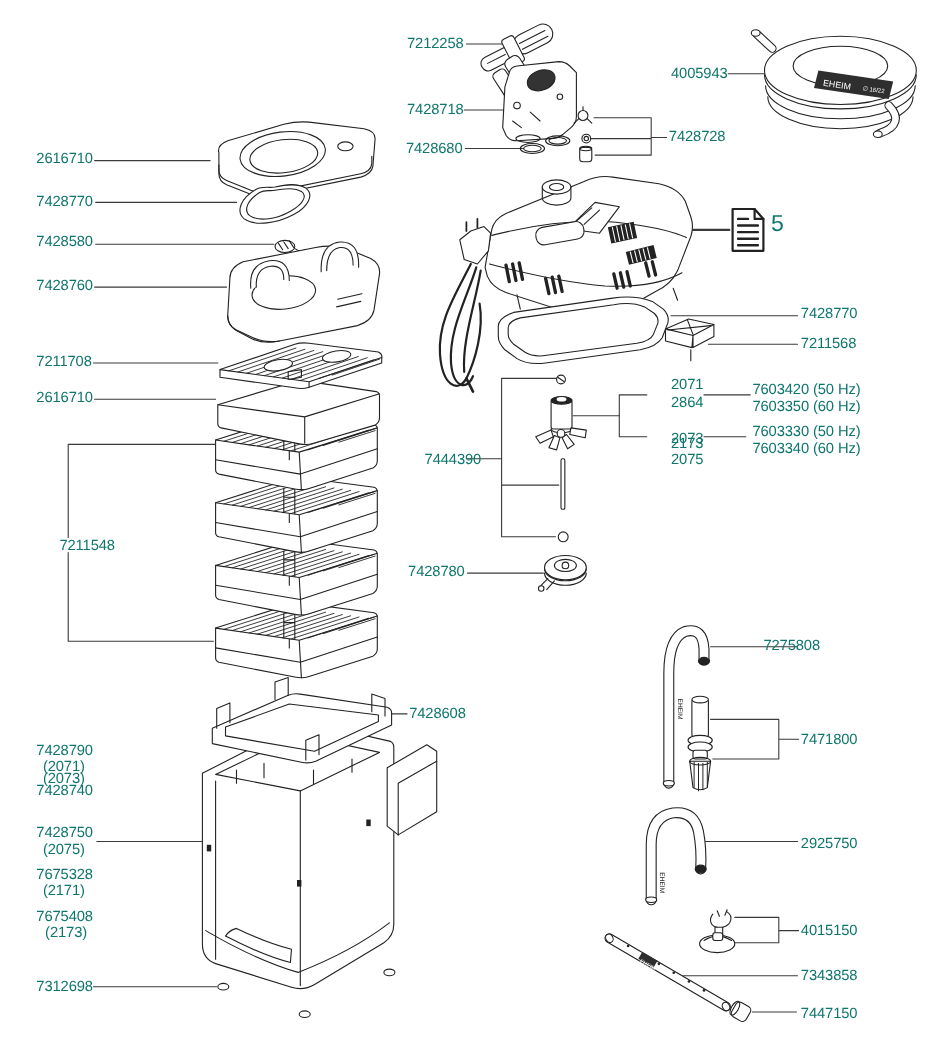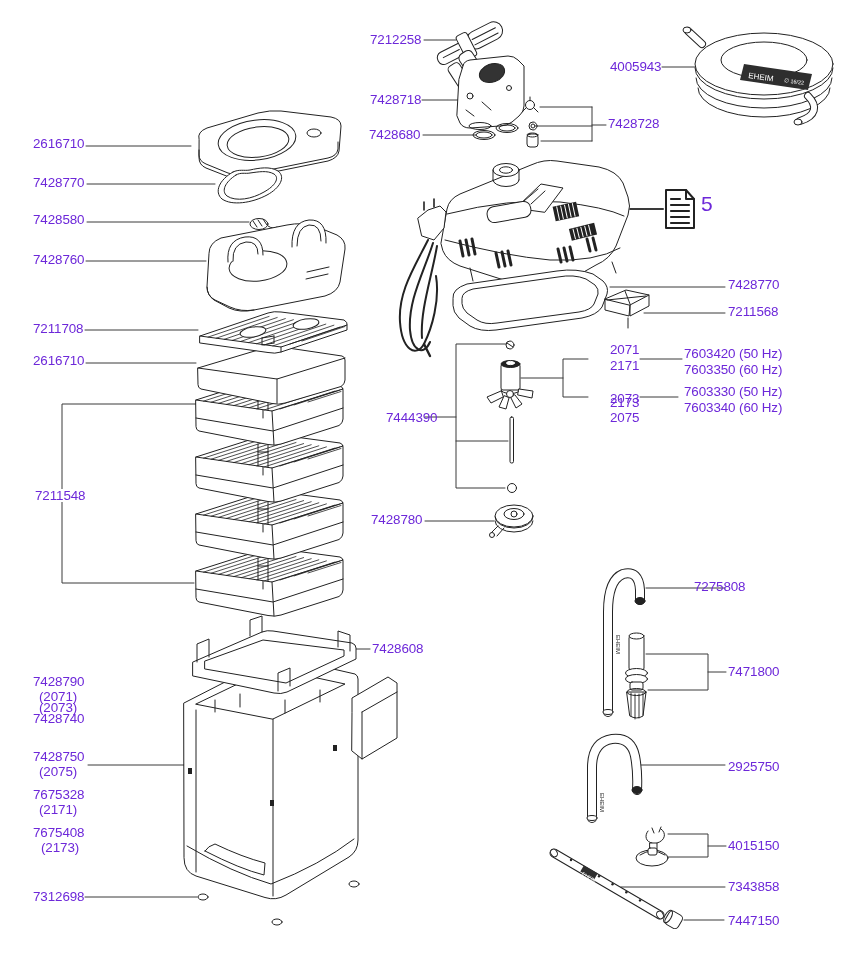--- a/index.html
+++ b/index.html
@@ -1,22 +1,22 @@
 <!DOCTYPE html>
 <html><head>
 <meta charset="utf-8">
 <style>
   html,body{margin:0;padding:0;background:#fff;}
   .stage{position:relative;width:846px;height:959px;background:#ffffff;overflow:hidden;
          font-family:"Liberation Sans",sans-serif;}
   .stage svg{position:absolute;left:0;top:0;}
-  .lbl{position:absolute;font-size:13.4px;line-height:1;color:#6d28d9;white-space:nowrap;
+  .lbl{position:absolute;font-size:13.4px;line-height:1;color:#0f766e;white-space:nowrap;
        letter-spacing:-0.1px;text-align:right;}
   .lbl.b{font-weight:normal;}
-  .lbl.bg{background:#fff;padding:0 2px;}
+  .lbl.bg{background:#fff;padding:0 2px;margin-left:19px;}
   .lbl.fig{font-size:21px;}
 </style>
 </head>
 <body>
 
 <div class="stage">
 
 <svg width="846" height="959" viewBox="0 0 846 959">
   <g stroke="#222" fill="none" stroke-width="1" stroke-linejoin="round" stroke-linecap="round">
 
@@ -364,21 +364,21 @@
 <div class="lbl" style="left:371px;top:513px">7428780</div>
 <div class="lbl" style="left:372px;top:642px">7428608</div>
 
 <div class="lbl" style="left:610px;top:60px">4005943</div>
 <div class="lbl" style="left:608px;top:117px">7428728</div>
 <div class="lbl fig" style="left:701px;top:193px">5</div>
 <div class="lbl" style="left:728px;top:278px">7428770</div>
 <div class="lbl" style="left:728px;top:305px">7211568</div>
 
 <div class="lbl b" style="left:610px;top:343px">2071</div>
-<div class="lbl b" style="left:610px;top:359px">2171</div>
+<div class="lbl b" style="left:610px;top:359px">2864</div>
 <div class="lbl" style="left:684px;top:347px">7603420 (50 Hz)</div>
 <div class="lbl" style="left:684px;top:363px">7603350 (60 Hz)</div>
 <div class="lbl b" style="left:610px;top:392px">2073</div>
 <div class="lbl b" style="left:610px;top:396px">2173</div>
 <div class="lbl b" style="left:610px;top:411px">2075</div>
 <div class="lbl" style="left:684px;top:385px">7603330 (50 Hz)</div>
 <div class="lbl" style="left:684px;top:401px">7603340 (60 Hz)</div>
 
 <div class="lbl" style="left:694px;top:580px">7275808</div>
 <div class="lbl" style="left:728px;top:665px">7471800</div>

